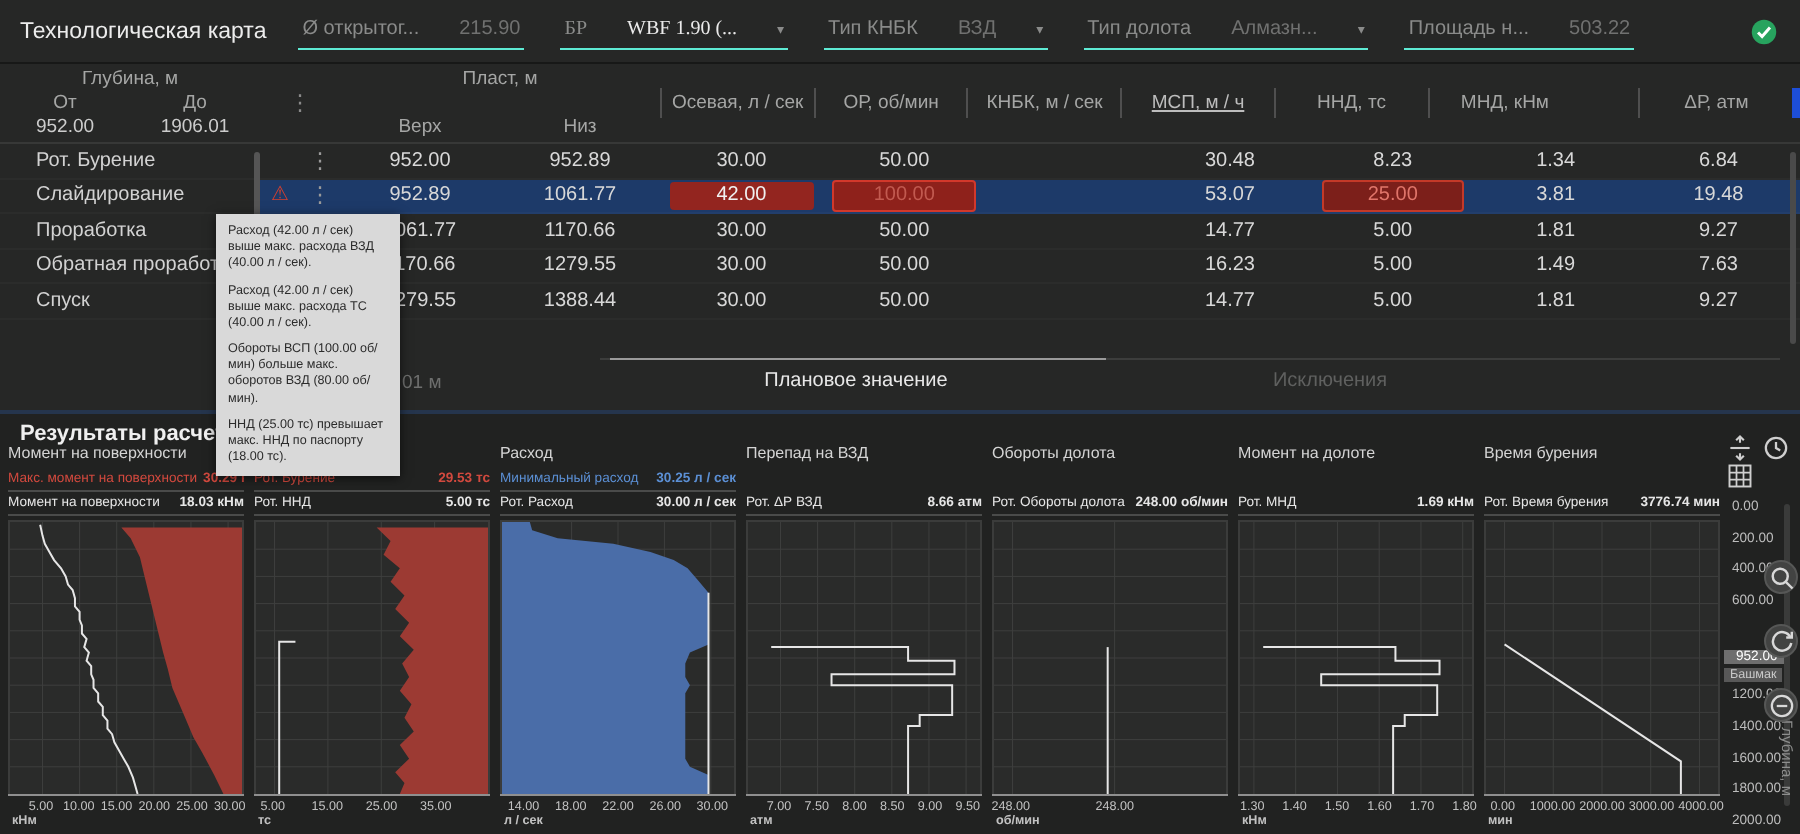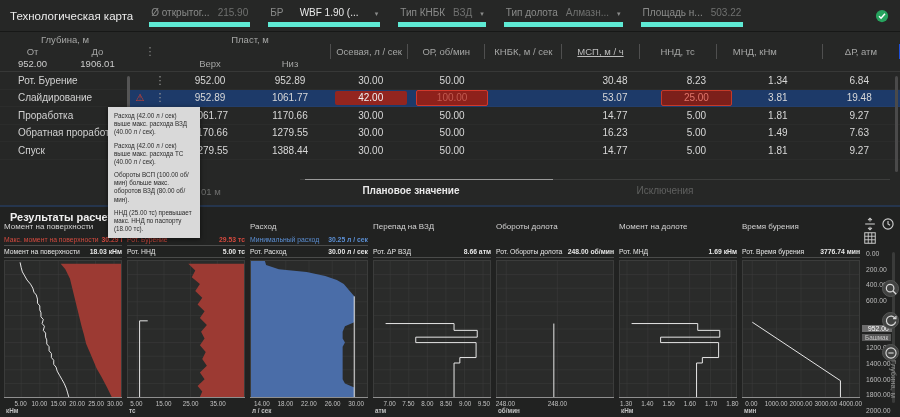--- a/index.html
+++ b/index.html
@@ -4,60 +4,60 @@
 <style>
   * { box-sizing: border-box; }
   html,body { margin:0; padding:0; background:#101110; }
   body { font-family:"Liberation Sans","DejaVu Sans",sans-serif; }
   .app { position:relative; width:900px; height:417px; background:#262726; overflow:hidden; color:#ddd; }
 
   
   .topbar { display:flex; align-items:center; height:32px; background:#262726; border-bottom:1px solid #171817; padding:0 10px; }
   .tb-title { font-size:11.5px; color:#ececec; white-space:nowrap; margin-right:16px; }
   .tb-fields { display:flex; align-items:center; gap:18px; }
-  .field { display:flex; align-items:baseline; gap:8px; border-bottom:5px solid #5eead4; padding:3px 2px 4px 2px; font-size:10px; white-space:nowrap; }
+  .field { display:flex; align-items:baseline; gap:20px; border-bottom:1px solid #5eead4; padding:3px 2px 4px 2px; font-size:10px; white-space:nowrap; }
   .field .lbl { color:#8a8b8a; }
   .field .val { color:#707170; }
   .field.bright .val { color:#eaeaea; }
   .field .caret { font-size:7px; color:#8a8b8a; }
-  .field.wide { min-width:112px; justify-content:space-between; }
+  .field.wide { min-width:112px; justify-content:space-between;font-family:Liberation Serif, serif; }
   .tb-icons { margin-left:auto; display:flex; gap:6px; align-items:center; }
   .icon-btn { width:17px; height:17px; display:flex; align-items:center; justify-content:center; color:#b9b9b9; }
 
   
   .table-sec { position:relative; height:173px; background:#262726; }
   .thead { display:flex; height:40px; font-size:9.5px; color:#a5a6a5; align-items:stretch; border-bottom:1px solid #373837; }
   .h-depth { width:130px; display:flex; flex-direction:column; justify-content:center; gap:1px; }
   .h-group { text-align:center; }
   .h-sub { display:flex; }
   .h-sub div { flex:1; text-align:center; }
   .h-vals div { color:#cccccc; }
   .h-kebab { width:40px; display:flex; align-items:center; justify-content:center; color:#8a8a8a; font-size:11px; }
   .h-plast { width:160px; display:flex; flex-direction:column; justify-content:center; gap:13px; }
   .h-col { flex:1; align-self:center; text-align:center; border-left:1px solid #4f4f4f; padding:2px 0; }
-  .h-col:last-child { border-right:1px solid #1d4ed8;margin-left:29px; }
+  .h-col:last-child { border-right:4px solid #1d4ed8;margin-left:29px; }
   .h-col.und { text-decoration:underline; color:#bdbdbd; }
   .tbody { position:relative; }
   .row { display:flex; height:17.5px; align-items:center; font-size:10px; color:#d8d8d8; border-bottom:1px solid rgba(255,255,255,0.025); }
   .row.selected { background:linear-gradient(to right,#262726 130px,#1d3a69 130px); }
   .c-name { width:130px; padding-left:18px; color:#d2d2d2; white-space:nowrap; overflow:hidden; }
   .c-warn { width:20px; text-align:center; color:#d6402f; font-size:10px; }
   .c-kebab { width:20px; text-align:center; color:#9a9a9a; font-size:11px; }
   .c-num { width:80px; text-align:center; }
   .c-data { flex:1; text-align:center; }
   .pill { display:inline-block; width:88%; padding:1.5px 0; border-radius:2px; }
   .err-fill { background:#93251f; color:#f0f0f0; }
   .err-fill-border { background:#8e211b; border:1px solid #d2382b; color:#c25a50; }
   .err-border { background:#7c1f1a; border:1px solid #c43928; color:#e0756a; }
   .vthumb { position:absolute; left:127px; top:44px; width:3px; height:66px; background:#555; border-radius:2px; }
   .vthumb2 { position:absolute; right:2px; top:44px; width:3px; height:96px; background:#4a4a4a; border-radius:2px; }
   .tabs-divider { position:absolute; left:300px; right:10px; top:147px; border-top:1px solid #3c3d3c; }
   .tab-indicator { position:absolute; left:305px; width:248px; top:147px; border-top:1px solid #9a9a9a; }
   .tab { position:absolute; top:153px; font-size:10px; text-align:center; }
-  .tab.active { left:287px; width:248px; color:#e8e8e8;font-weight:bold; }
+  .tab.active { left:304px; width:248px; color:#e8e8e8; }
   .tab.inactive { left:600px; width:130px; color:#5f605f; }
   .fragment { position:absolute; left:201px; top:154px; font-size:9.5px; color:#6e6f6e; }
   .tooltip { position:absolute; left:108px; top:75px; width:92px; background:#d9d9d9; color:#2b2b2b;
              font-size:6.3px; line-height:1.3; padding:5px 6px; z-index:30; box-shadow:0 1px 5px rgba(0,0,0,.6); }
   .tooltip p { margin:0 0 5px 0; }
   .tooltip p:last-child { margin-bottom:0; }
 
   
   .charts-sec { position:relative; height:212px; background:#212221; border-top:2px solid #25354d; }
   .sec-title { position:absolute; left:10px; top:4px; font-size:11px; font-weight:bold; color:#f0f0f0; }

